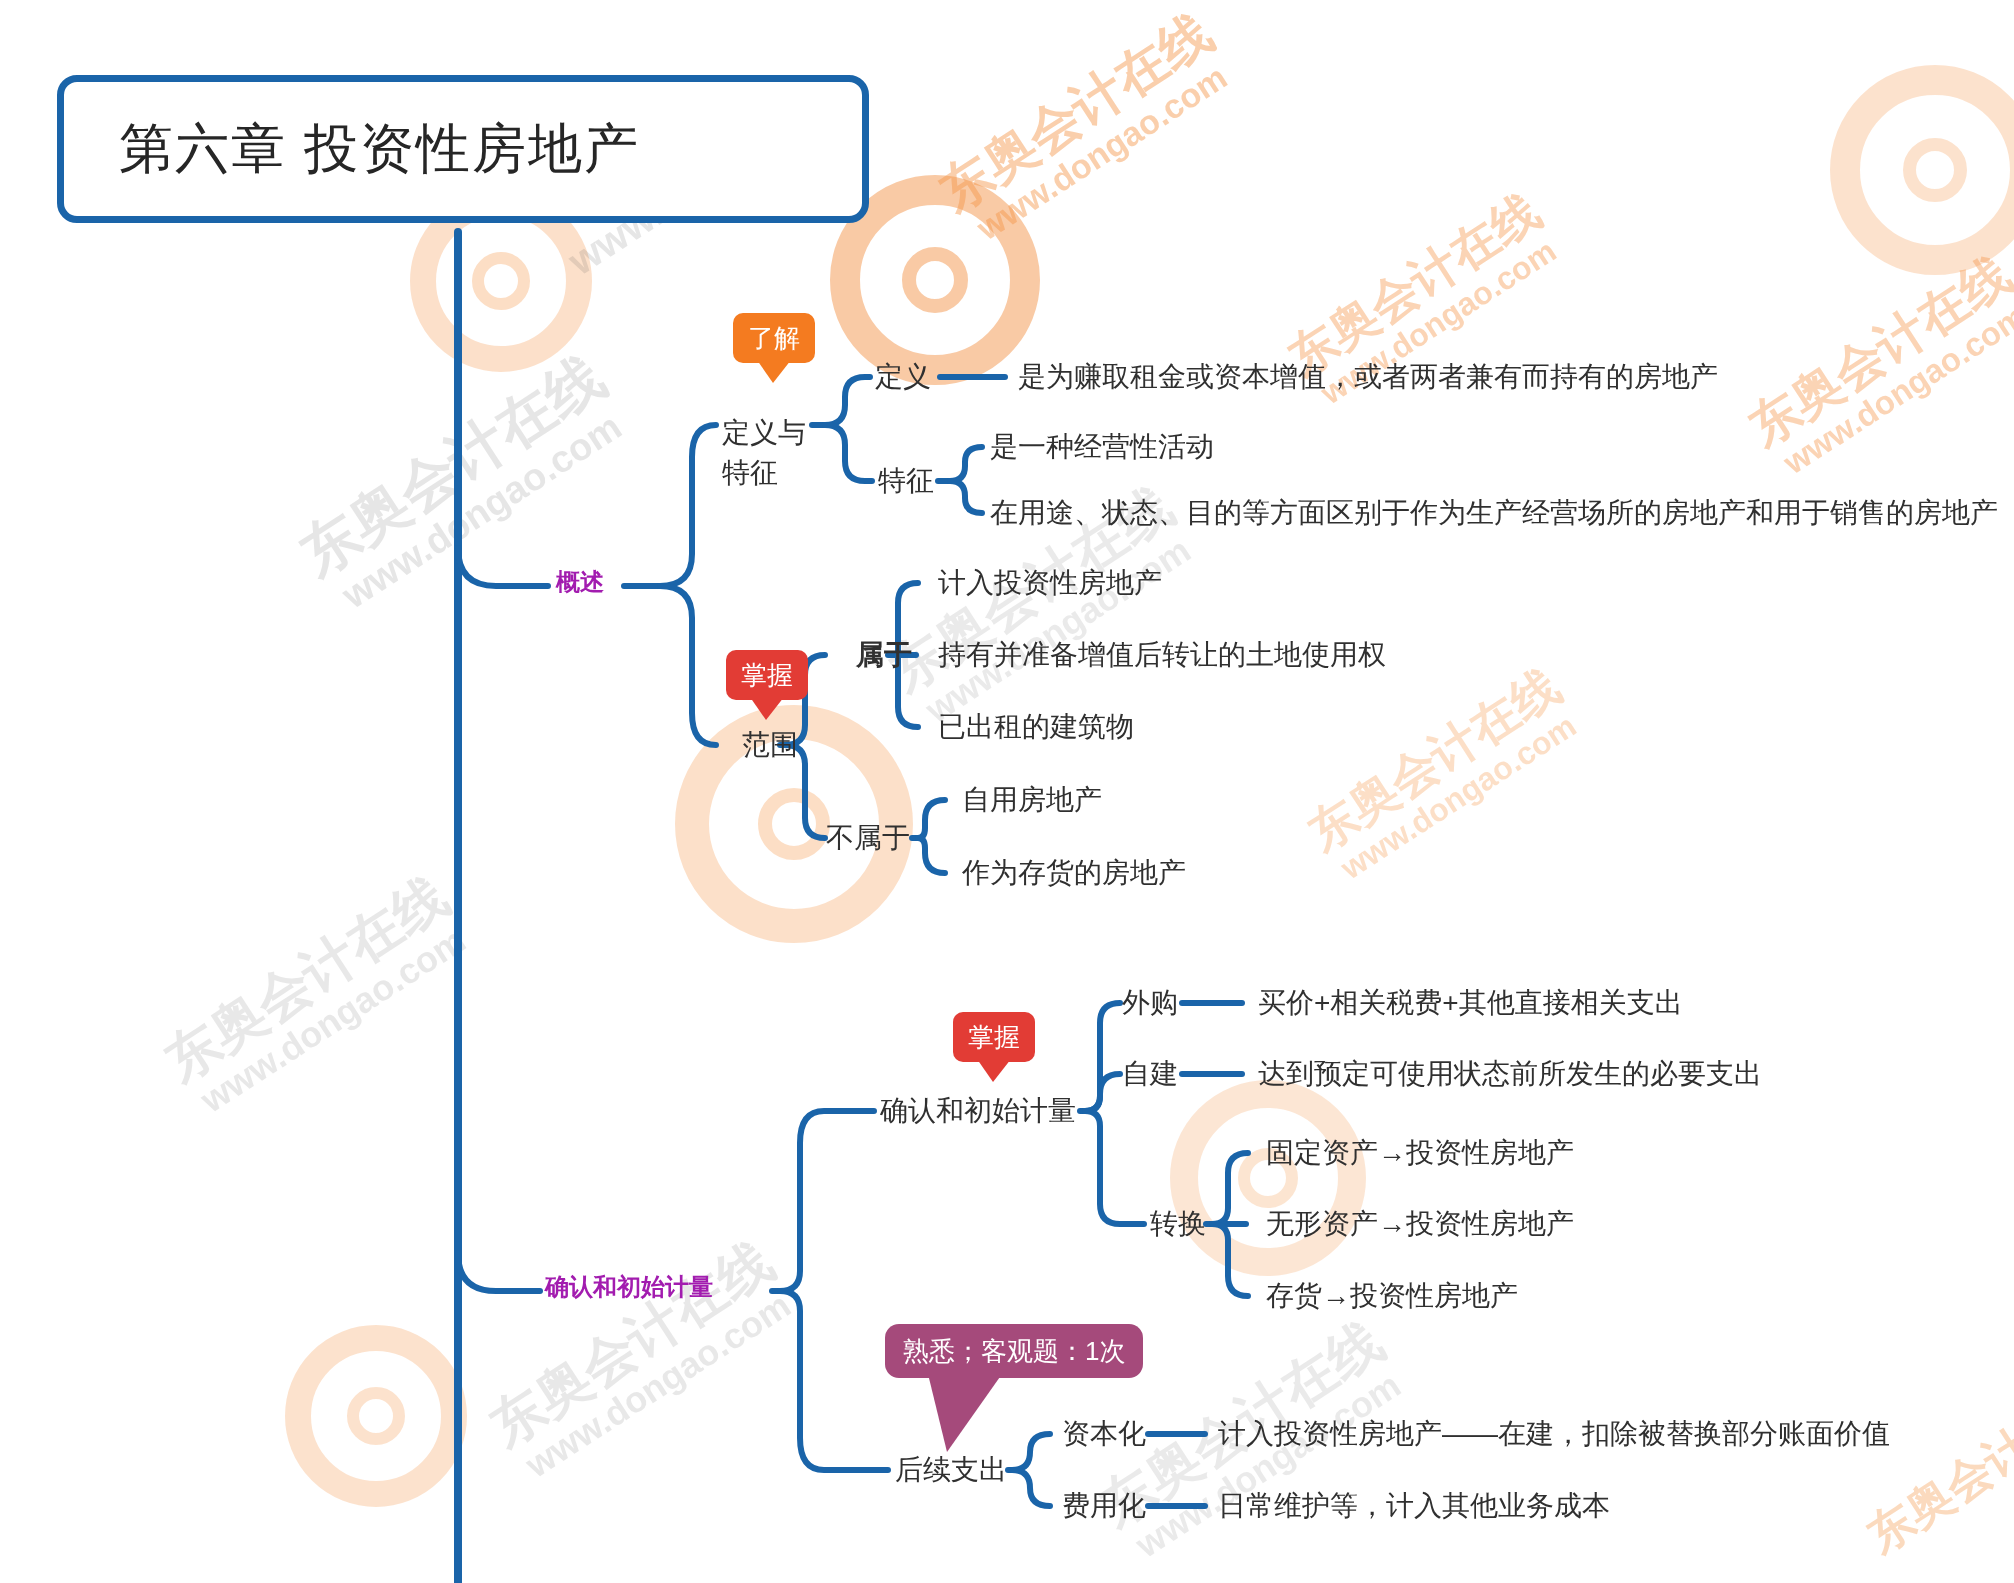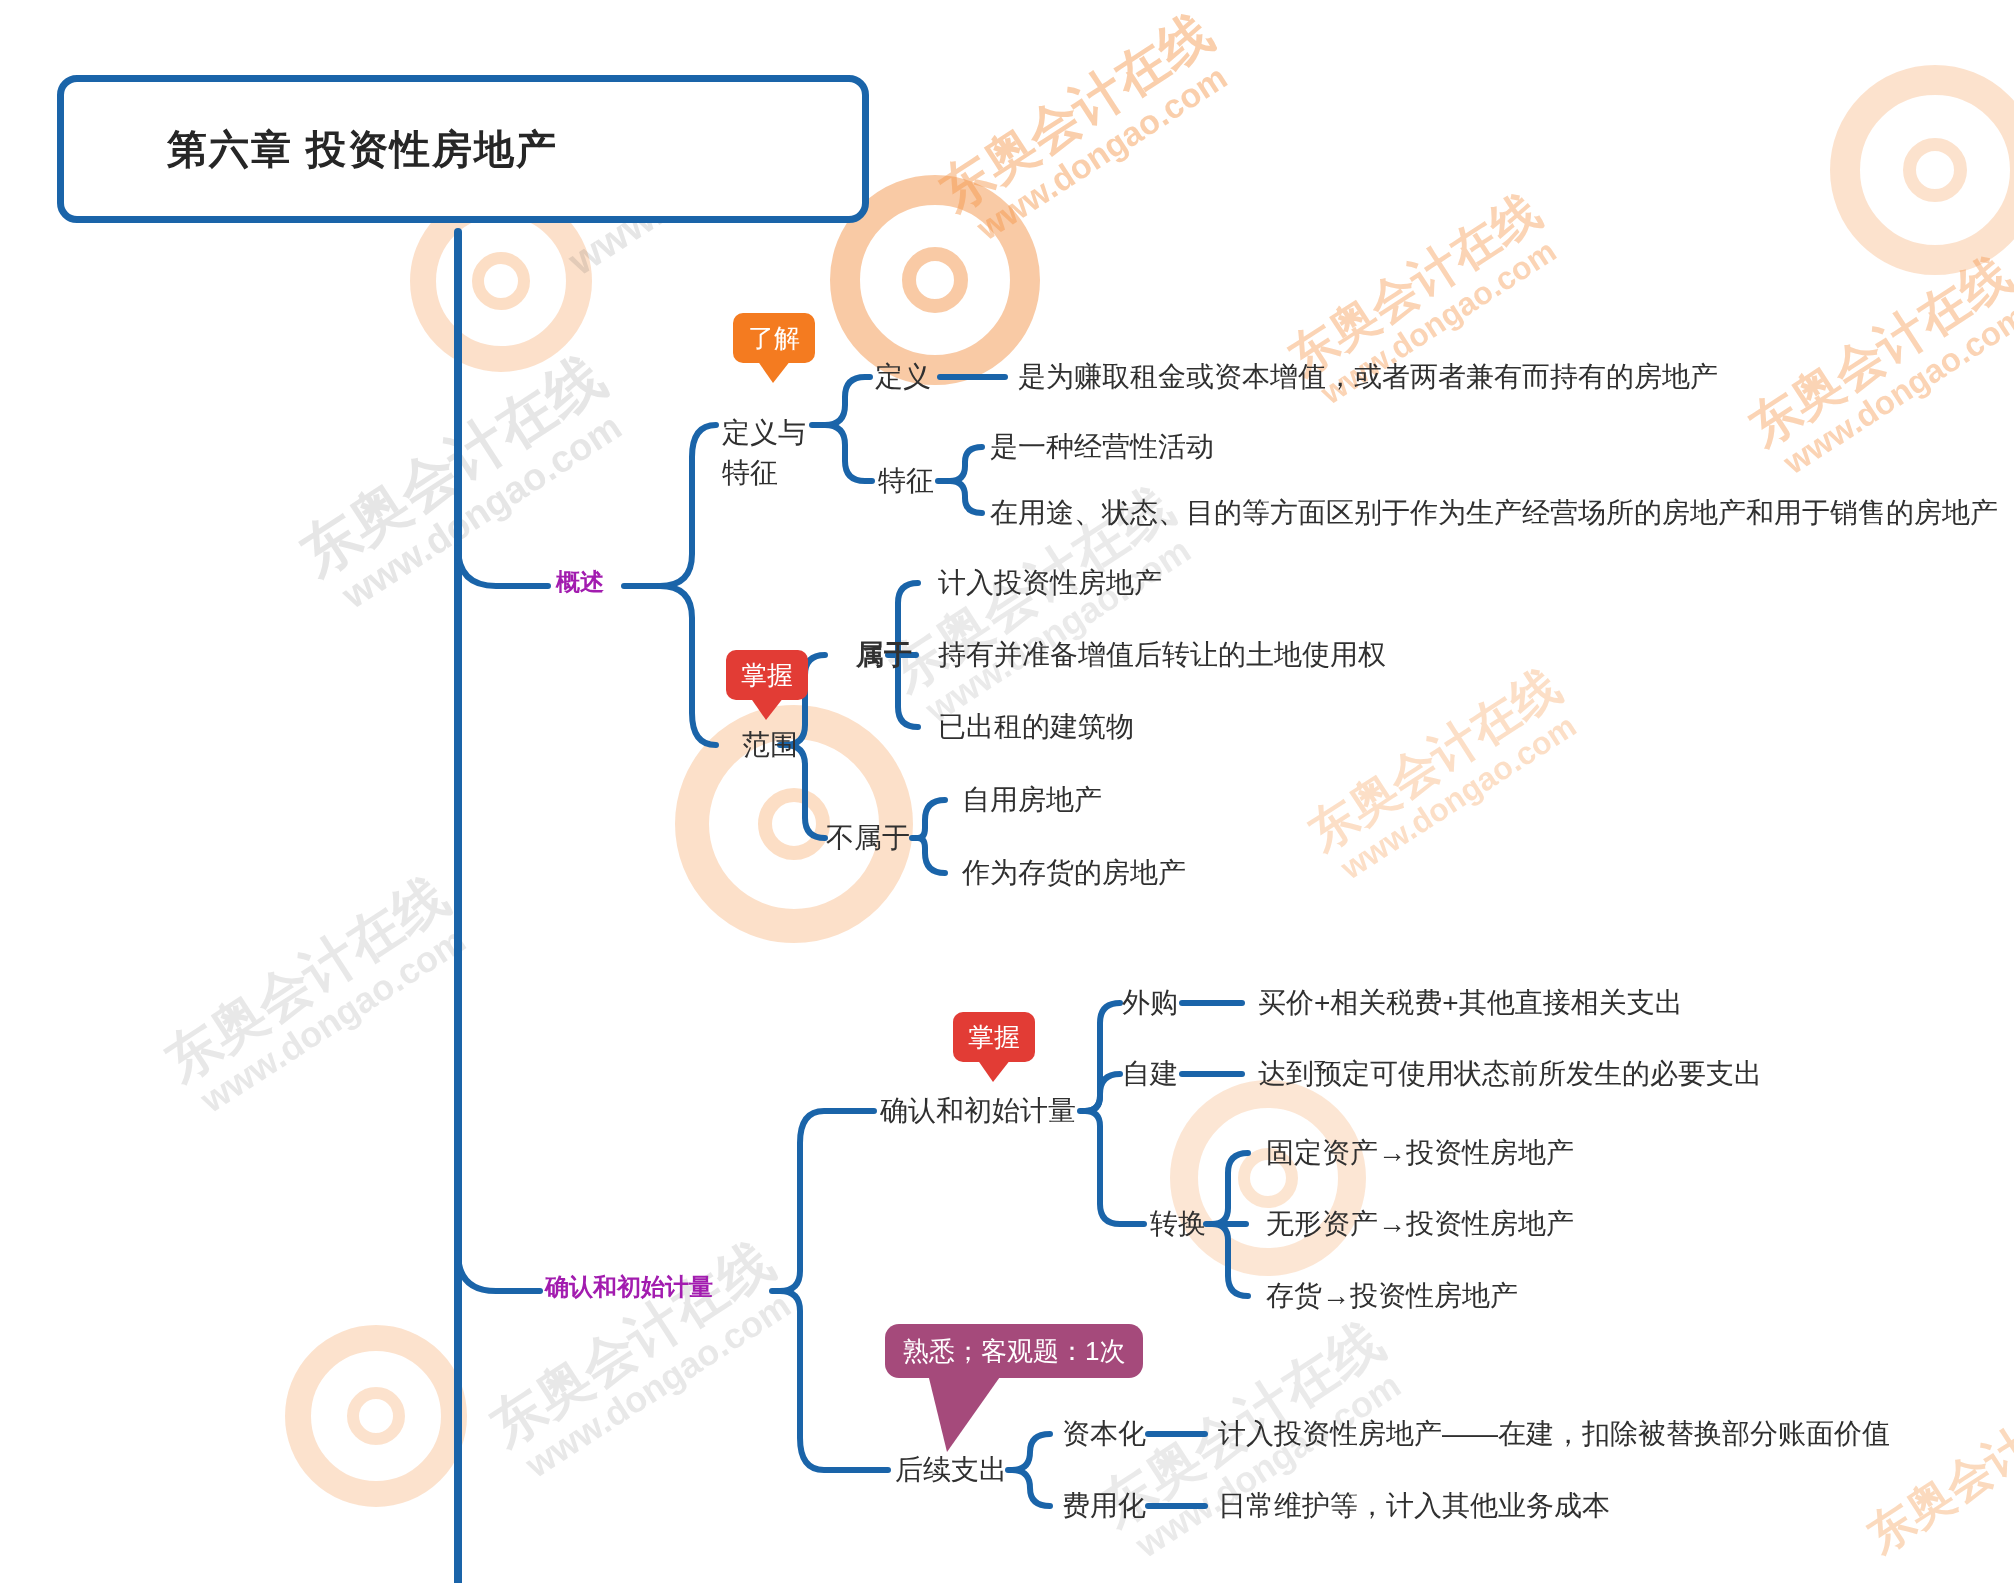--- a/index.html
+++ b/index.html
@@ -8,21 +8,21 @@
   
   .wm{position:absolute;transform:rotate(-33deg);text-align:center;font-weight:bold;line-height:1.12;pointer-events:none;white-space:nowrap;}
   .wm .l1{display:block;}
   .wm .l2{display:block;font-weight:bold;}
   .ring{position:absolute;border-radius:50%;display:flex;align-items:center;justify-content:center;pointer-events:none;}
   .ring .inner{border-radius:50%;}
   
   #lines{position:absolute;left:0;top:0;}
   
   .title-box{position:absolute;left:57px;top:75px;width:812px;height:148px;border:7px solid #1A64A9;border-radius:20px;background:#ffffff;display:flex;align-items:center;padding-left:55px;box-sizing:border-box;}
-  .title-text{font-size:40px;font-weight:bold;color:#262626;letter-spacing:2px;white-space:nowrap;margin-left:48px;}
+  .title-text{font-size:54px;font-weight:normal;color:#262626;letter-spacing:2px;white-space:nowrap;}
   
   .node{position:absolute;font-size:28px;color:#303030;white-space:nowrap;line-height:1.0;}
   .node-main{font-size:24px;font-weight:bold;color:#a21caf;}
   .node-wrap{white-space:normal;width:96px;line-height:40px;margin-top:28px;}
   
   .badge{position:absolute;color:#ffffff;font-size:26px;font-weight:normal;display:flex;align-items:center;justify-content:center;white-space:nowrap;}
   .badge-orange{background:#F47B20;border-radius:10px;}
   .badge-red{background:#E23C35;border-radius:10px;}
   .badge-purple{background:#A54A7B;border-radius:14px;padding:0 18px;}
 </style>

